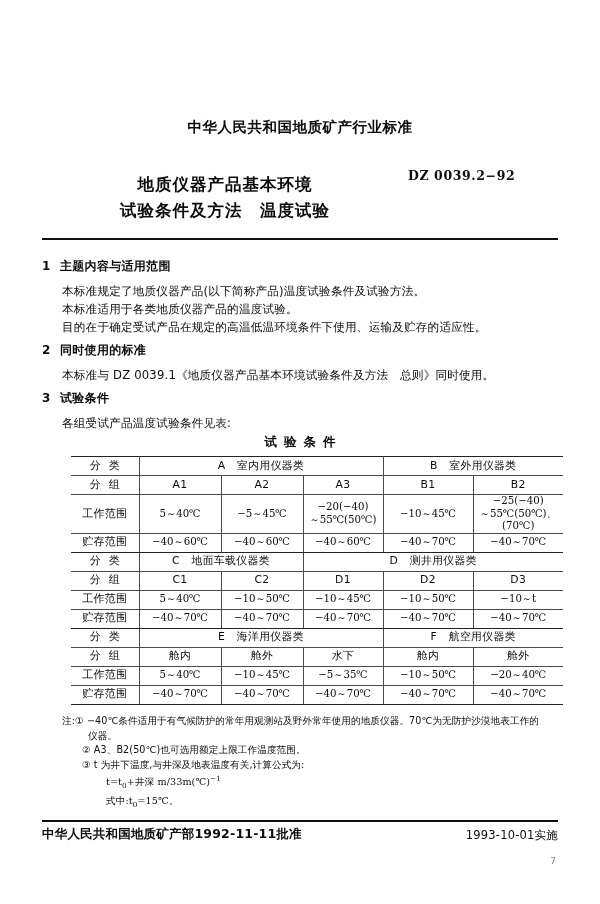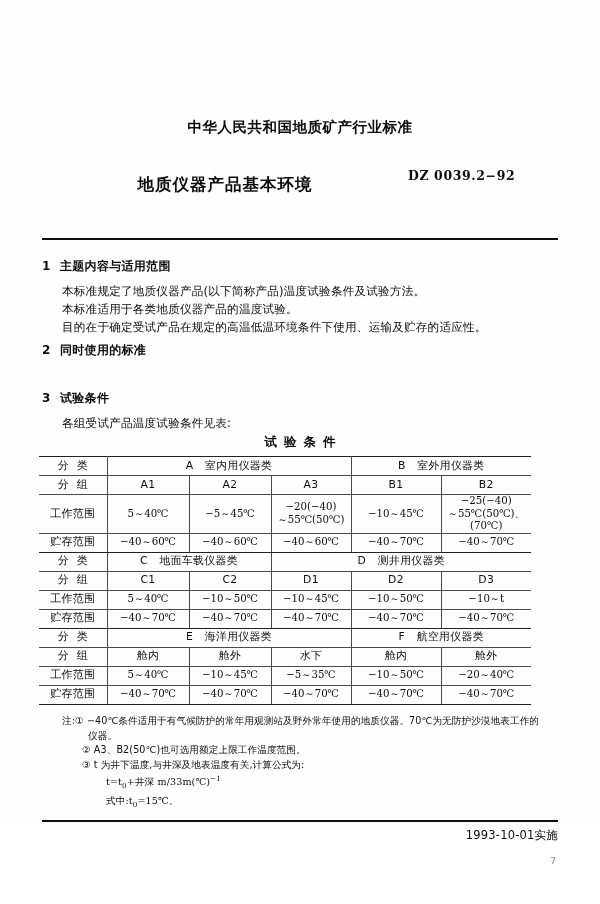--- a/index.html
+++ b/index.html
@@ -88,21 +88,21 @@
     left: 0; right: 0;
     top: 434px;
     text-align: center;
     font-size: 12.5px;
     font-weight: bold;
     letter-spacing: 7px;
     text-indent: 7px;
   }
   table.cond {
     position: absolute;
-    left: 39px;
+    left: 71px;
     top: 456px;
     width: 492px;
     border-collapse: collapse;
     font-size: 10.2px;
     table-layout: fixed;
   }
   table.cond td {
     border: 0;
     border-bottom: 0.8px solid #4a4a4a;
     text-align: center;
@@ -185,32 +185,34 @@
 </style>
 </head>
 <body>
 
 <div class="page">
 
   <div class="std-org">中华人民共和国地质矿产行业标准</div>
 
   <div class="title-block">
     <div class="title-line">地质仪器产品基本环境</div>
+    <div class="title-line">试验条件及方法　温度试验</div>
   </div>
 
   <div class="std-code">DZ  0039.2−92</div>
 
   <div class="rule-top"></div>
 
   <div class="sec-head" style="left:42px; top:258px;"><span class="sec-num">1</span><span>主题内容与适用范围</span></div>
   <div class="para" style="left:62px; top:282px;">本标准规定了地质仪器产品(以下简称产品)温度试验条件及试验方法。</div>
   <div class="para" style="left:62px; top:300px;">本标准适用于各类地质仪器产品的温度试验。</div>
   <div class="para" style="left:62px; top:318px;text-align:center;">目的在于确定受试产品在规定的高温低温环境条件下使用、运输及贮存的适应性。</div>
 
   <div class="sec-head" style="left:42px; top:342px;"><span class="sec-num">2</span><span>同时使用的标准</span></div>
+  <div class="para" style="left:62px; top:366px;">本标准与 DZ 0039.1《地质仪器产品基本环境试验条件及方法　总则》同时使用。</div>
 
   <div class="sec-head" style="left:42px; top:390px;"><span class="sec-num">3</span><span>试验条件</span></div>
   <div class="para" style="left:62px; top:414px;">各组受试产品温度试验条件见表:</div>
 
   <div class="tbl-caption">试验条件</div>
 
   <table class="cond">
     <colgroup>
       <col style="width:68px">
       <col style="width:82px">
@@ -319,16 +321,17 @@
   <div class="notes">
     <span class="nrow"><span>注:</span><span>①</span> <span>−40℃条件适用于有气候防护的常年用观测站及野外常年使用的地质仪器。70℃为无防护沙漠地表工作的</span></span>
     <span class="hang">仪器。</span>
     <span class="item"><span>②</span> <span>A3、B2(50℃)也可选用额定上限工作温度范围。</span></span>
     <span class="item"><span>③</span> <span class="it">t 为井下温度,与井深及地表温度有关,计算公式为:</span></span>
     <span class="formula"><span class="it">t</span><span class="it">=t</span><sub>0</sub><span>+井深 m/33m(℃)</span><sup>−1</sup></span>
     <span class="formula"><span>式中:t</span><sub>0</sub><span>=15℃。</span></span>
   </div>
 
   <div class="rule-bottom"></div>
+  <div class="foot-left">中华人民共和国地质矿产部1992-11-11批准</div>
   <div class="foot-right">1993-10-01实施</div>
   <div class="page-num">7</div>
 
 </div>
 
 </body></html>

